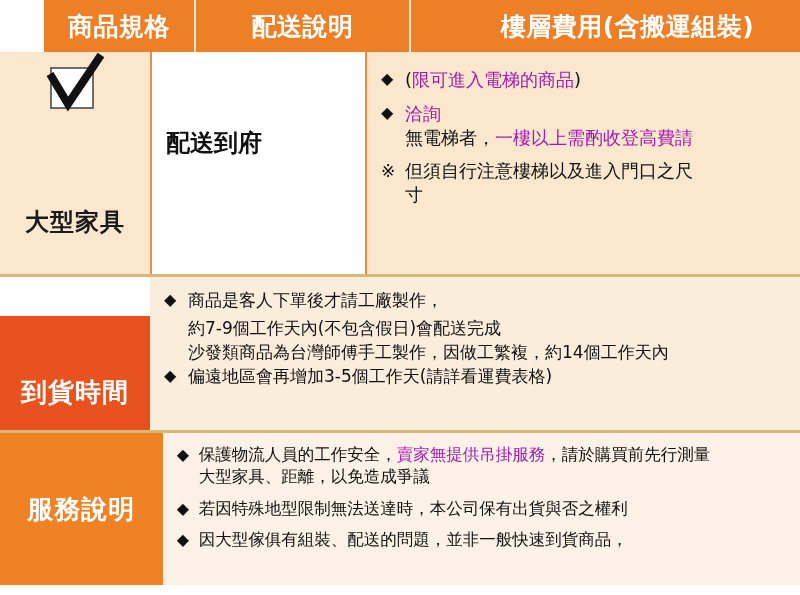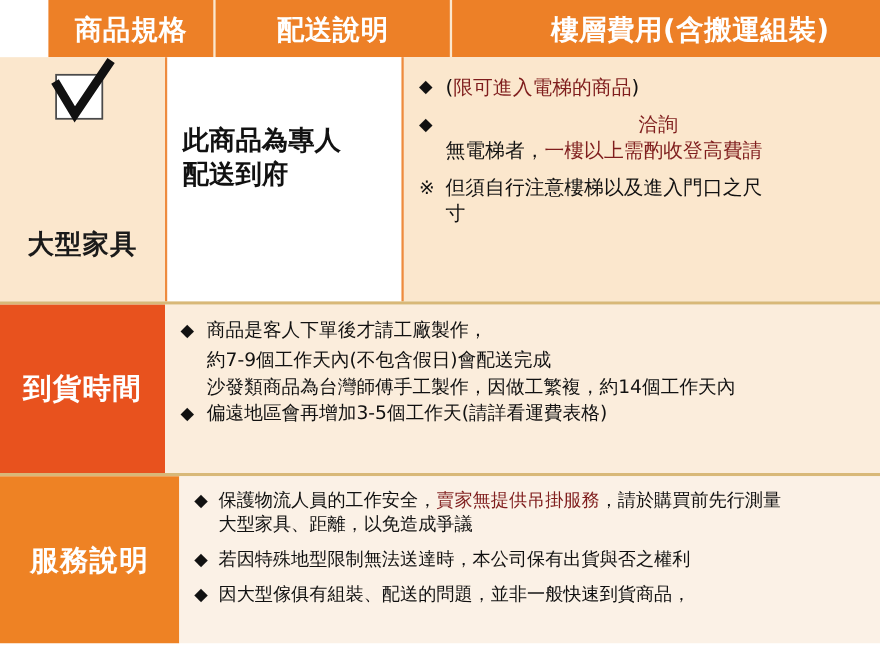--- a/index.html
+++ b/index.html
@@ -87,41 +87,41 @@
   }
   .bullet-line .mk{
     flex:0 0 auto;
     width:24px;
     font-size:16px;
     line-height:1.42;
     color:#111;
   }
   .bullet-line .mk.star{font-size:17px;}
   .bullet-line .bt{flex:1 1 auto;}
-  .red{color:#7f1d1d;text-align:center;}
+  .red{color:#a21caf;}
   .sub{display:block;}
 
   
   .divider{
     position:absolute;left:0;width:800px;height:3px;
     background:#D8B878;
   }
   .div1{top:274px;}
   .div2{top:430px;}
 
   
   .row2{
     position:absolute;left:0;top:277px;width:800px;height:153px;
     display:flex;
   }
   .r2-label{
     width:150px;height:153px;
     background:#E8521E;
     display:flex;align-items:center;justify-content:center;
-    color:#ffffff;font-size:26px;font-weight:bold;letter-spacing:1px;
+    color:#ffffff;font-size:26px;font-weight:bold;letter-spacing:1px;margin-top:39px;
   }
   .r2-body{
     width:650px;height:153px;
     background:#FBEDDC;
     box-sizing:border-box;
     padding:12px 10px 0 14px;
   }
   .r2-body .bullet-line{margin-bottom:4px;font-size:17px;}
   .r2-body .cont{padding-left:24px;font-size:17px;line-height:1.45;color:#111;}
 
@@ -167,21 +167,20 @@
         <svg width="62" height="60" viewBox="0 0 62 60" xmlns="http://www.w3.org/2000/svg">
           <rect x="7" y="16" width="42" height="40" fill="#ffffff" stroke="#4a4a4a" stroke-width="1.6"></rect>
           <path d="M6 22 L24 52 L57 3" fill="none" stroke="#111111" stroke-width="8" stroke-linecap="butt" stroke-linejoin="miter"></path>
         </svg>
       </span>
       <span class="lbl">大型家具</span>
     </div>
 
     <div class="r1-mid">
       <div class="mid-text">
-        <span class="sub">此商品為專人</span>
         <span class="sub">配送到府</span>
       </div>
     </div>
 
     <div class="r1-right">
 
       <div class="bullet-line">
         <span class="mk">◆</span>
         <span class="bt">
           <span class="sub">

